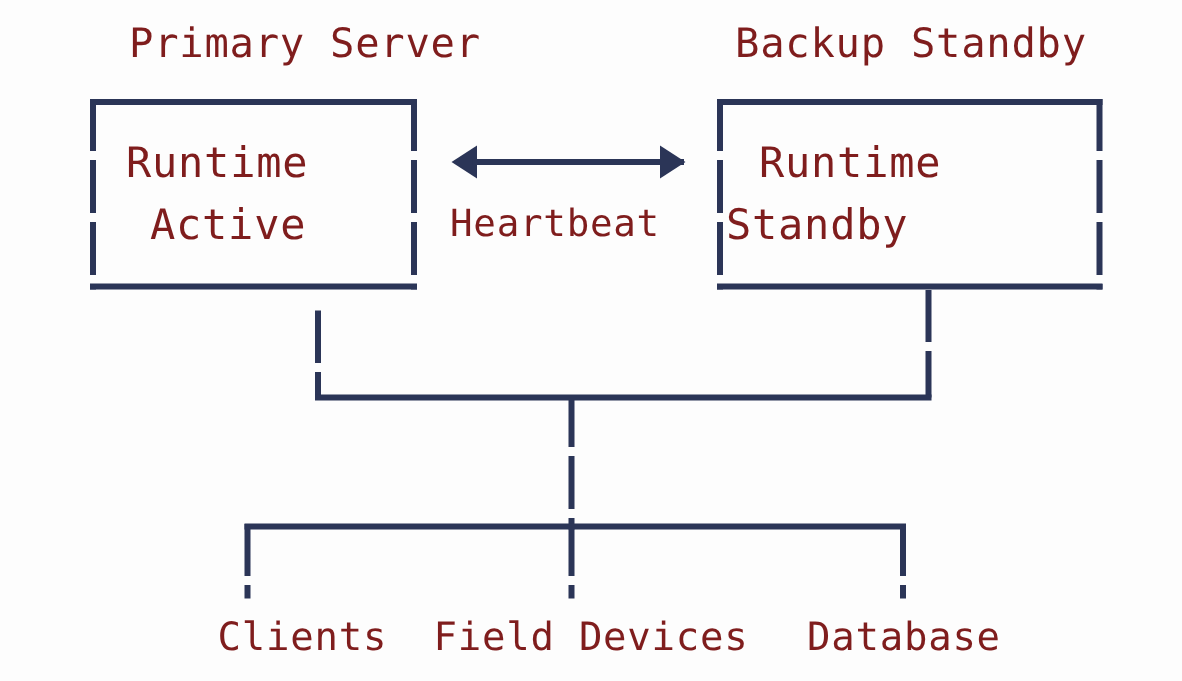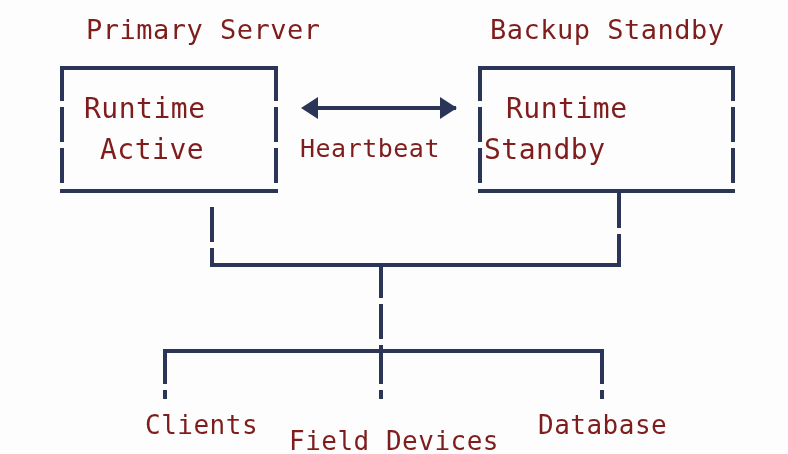--- a/index.html
+++ b/index.html
@@ -129,17 +129,17 @@
   <div class="vrule" style="left:379px; top:263px; height:90px;"></div>
 
   <div class="hrule" style="left:163px; top:349px; width:441px;"></div>
 
   <div class="vrule" style="left:163px; top:349px; height:50px;"></div>
   <div class="vrule" style="left:379px; top:349px; height:50px;"></div>
   <div class="vrule" style="left:600px; top:349px; height:50px;"></div>
 
   <div class="label leaf-label" style="left:101px; top:412px;margin-left:44px;">Clients</div>
 
-  <div class="label leaf-label" style="left:289px; top:428px;">Field Devices</div>
+  <div class="label leaf-label" style="left:289px; top:412px;">Field Devices</div>
 
   <div class="label leaf-label" style="left:538px; top:412px;">Database</div>
 
 </div>
 
 </body></html>

